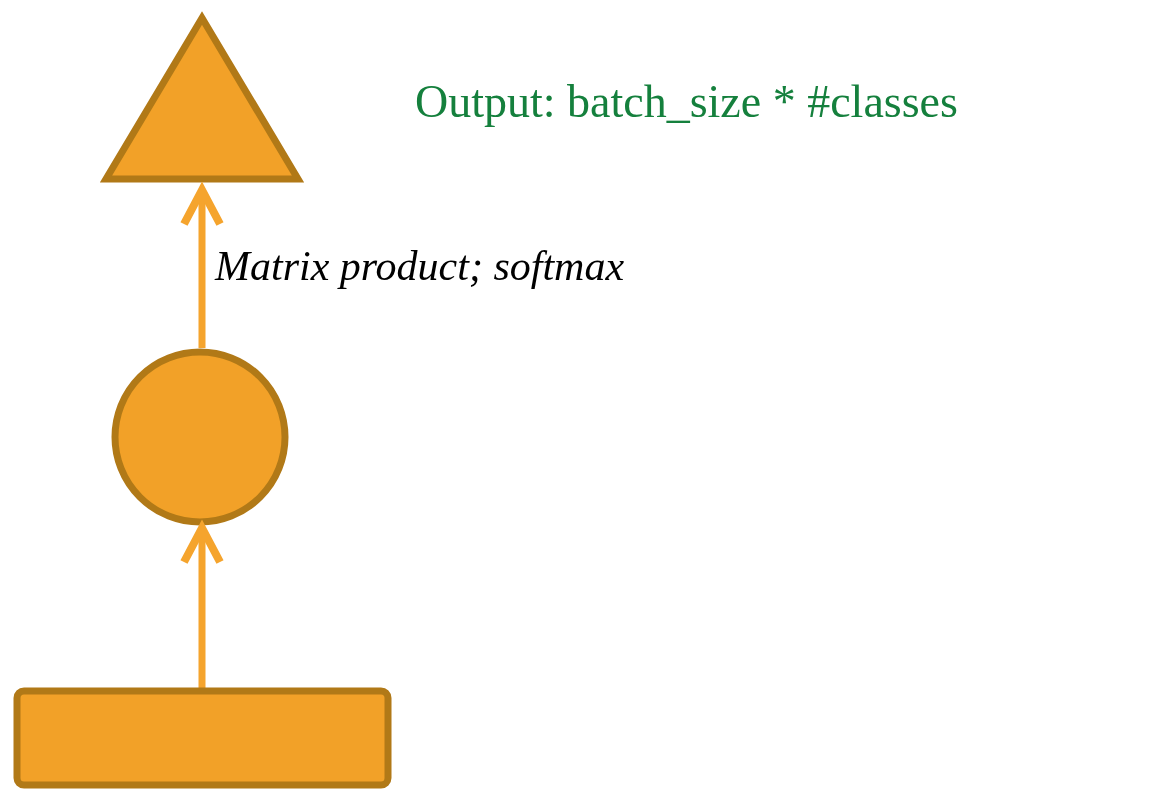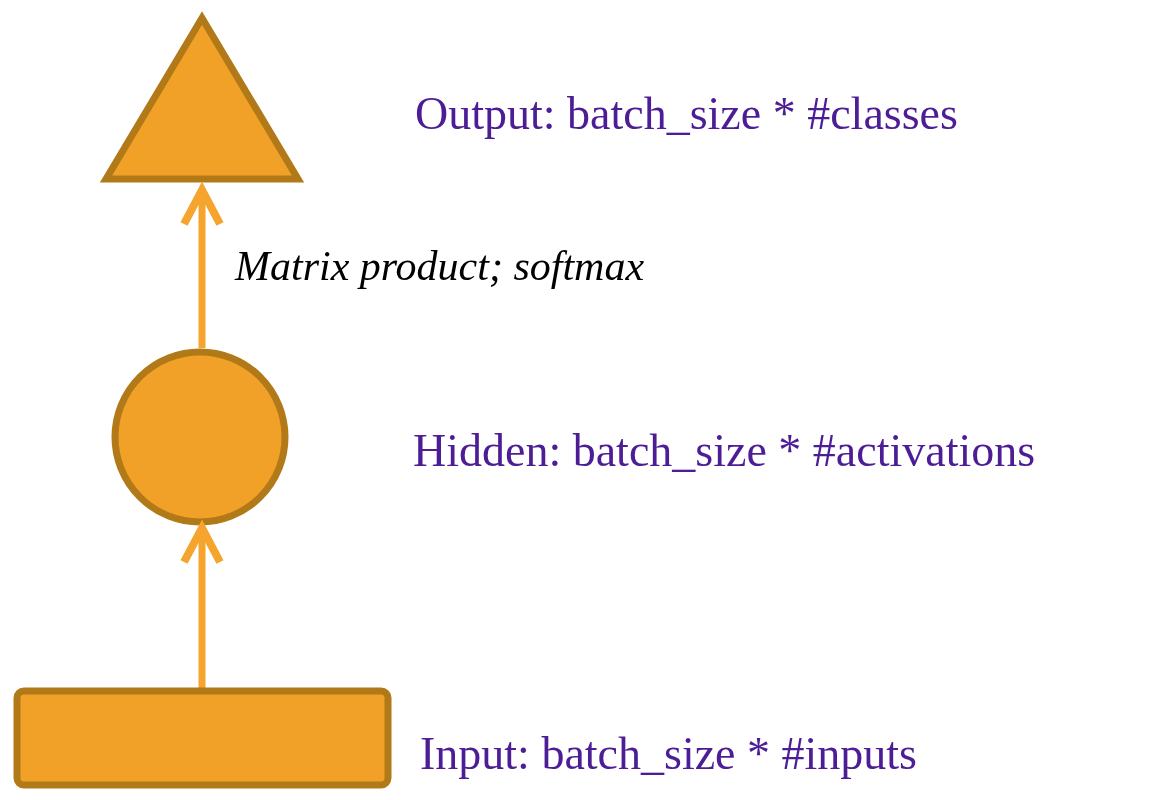--- a/index.html
+++ b/index.html
@@ -34,33 +34,31 @@
   .arrow-head {
     stroke: var(--arrow, #F5A42D);
     stroke-width: 8;
     fill: none;
     stroke-linejoin: miter;
   }
   .node-label {
     position: absolute;
     transform: translateY(-50%);
     font-size: 46px;
-    color: #4c1d95;
+    color: #15803d;
     white-space: nowrap;
     letter-spacing: 0px;
-    margin-top: 12px;
   }
   .edge-label {
     position: absolute;
     transform: translateY(-50%);
     font-size: 42px;
     font-style: italic;
     color: #000000;
     white-space: nowrap;
-    margin-left: 20px;
   }
 </style>
 </head>
 <body>
 
 <div class="canvas">
 
   <svg class="diagram-shapes" width="1152" height="800" viewBox="0 0 1152 800">
 
     <polygon class="shape" points="202,18 298,179 106,179" stroke-width="7"></polygon>
@@ -71,20 +69,18 @@
     <circle class="shape" cx="200" cy="437" r="85" stroke-width="7"></circle>
 
     <line class="arrow-line" x1="202" y1="688" x2="202" y2="534"></line>
     <path class="arrow-head" d="M 184 562 L 202 528 L 220 562"></path>
 
     <rect class="shape" x="17" y="691" width="371" height="94" rx="7" stroke-width="7"></rect>
   </svg>
 
   <div class="node-label" style="left: 415px; top: 101px;">Output: batch_size * #classes</div>
 
-  <div class="node-label" style="left: 413px; top: 438px;">Hidden: batch_size * #activations</div>
 
-  <div class="node-label" style="left: 420px; top: 741px;">Input: batch_size * #inputs</div>
 
   <div class="edge-label" style="left: 215px; top: 266px;">Matrix product; softmax</div>
 
 
 </div>
 
 </body></html>

